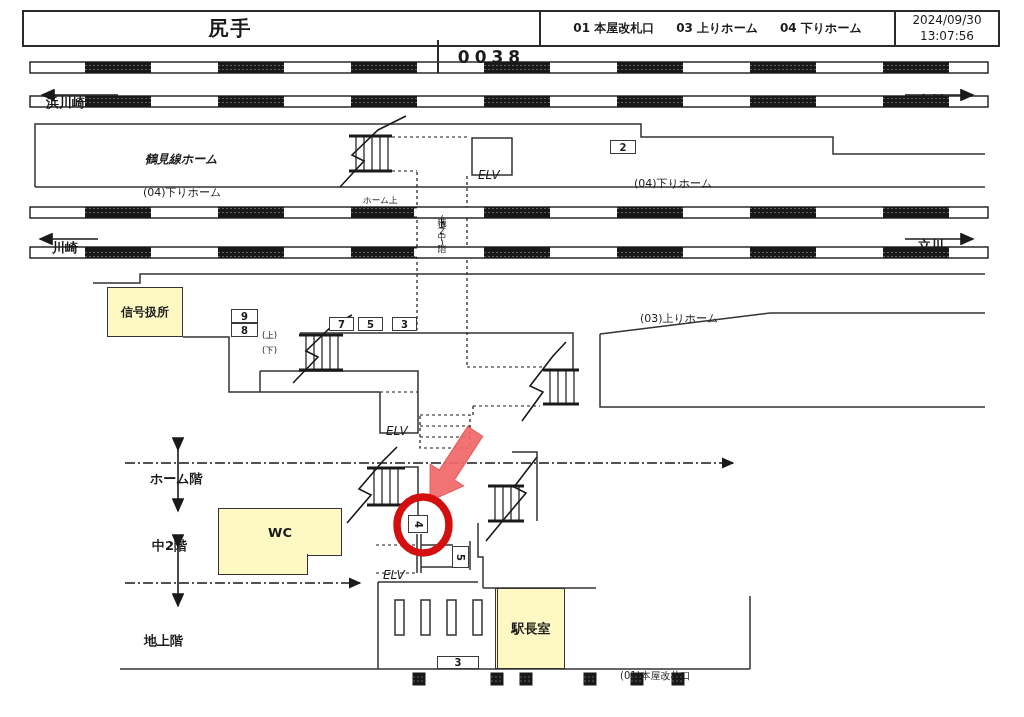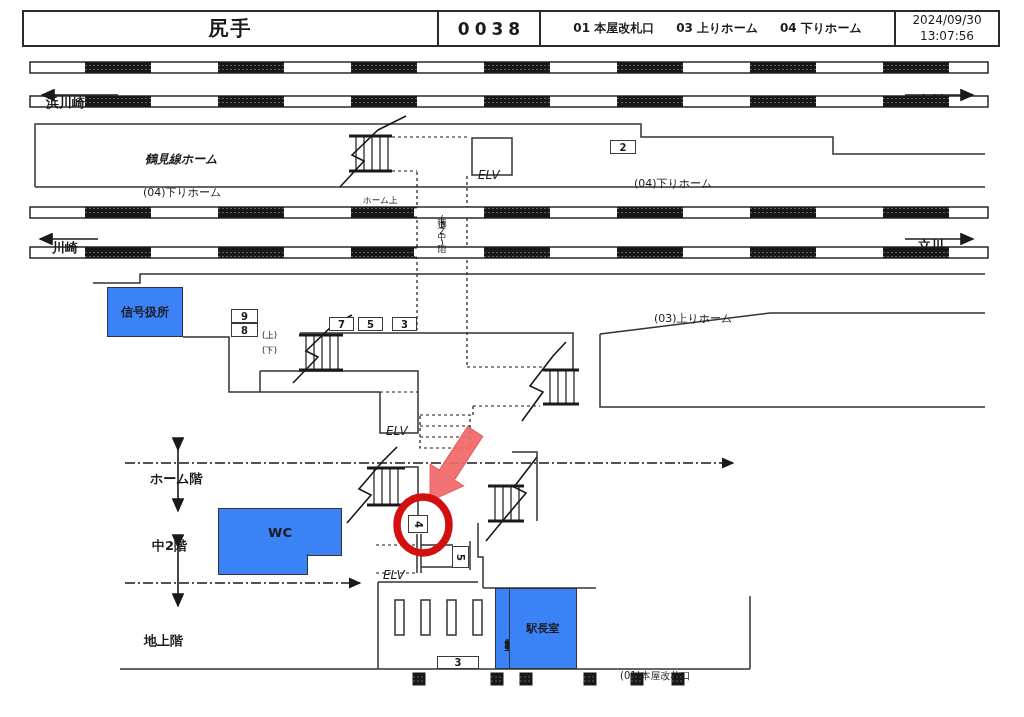--- a/index.html
+++ b/index.html
@@ -4,34 +4,34 @@
 <style>
   html,body{margin:0;padding:0;background:#ffffff;}
   #canvas{position:relative;width:1024px;height:717px;background:#fff;overflow:hidden;
           font-family:"DejaVu Sans","Liberation Sans",sans-serif;color:#1a1a1a;}
   svg{position:absolute;left:0;top:0;}
   
   #hdr{position:absolute;left:22px;top:10px;width:978px;height:37px;border:2px solid #2b2b2b;
        display:flex;background:#fff;box-sizing:border-box;}
   .hcell{display:flex;align-items:center;justify-content:center;box-sizing:border-box;height:100%;text-align:center;}
   #hdr .c1{width:413px;font-size:20px;font-weight:bold;letter-spacing:2px;}
-  #hdr .c2{width:102px;border-left:2px solid #2b2b2b;font-size:17px;font-weight:bold;letter-spacing:5px;padding-left:5px;}
+  #hdr .c2{width:102px;border-left:2px solid #2b2b2b;font-size:17px;font-weight:bold;letter-spacing:5px;padding-left:5px;margin-top:28px;}
   #hdr .c3{width:355px;border-left:2px solid #2b2b2b;font-size:12px;font-weight:bold;gap:22px;}
   #hdr .c4{flex:1;border-left:2px solid #2b2b2b;flex-direction:column;font-size:12px;line-height:1.3;}
   
   .lbl{position:absolute;white-space:nowrap;line-height:1.1;margin-top:20px;}
   .b{font-weight:bold;}
   .f13{font-size:13px;} .f12{font-size:12px;font-style:italic;} .f11{font-size:11px;} .f10{font-size:10px;} .f9{font-size:9px;} .f8{font-size:8.5px;}
   .vert{writing-mode:vertical-rl;text-orientation:upright;letter-spacing:1px;}
   
   .nbox{position:absolute;border:1.5px solid #3a3a3a;background:#fff;display:flex;align-items:center;
         justify-content:center;font-weight:bold;font-size:10px;box-sizing:border-box;}
   .rot90{transform:rotate(90deg);}
   
-  .obox{position:absolute;border:1.5px solid #333;background:#3b82f6;display:flex;align-items:center;
+  .obox{position:absolute;border:1.5px solid #333;background:#fef9c3;display:flex;align-items:center;
         justify-content:center;box-sizing:border-box;}
 </style>
 </head>
 <body>
 
 <div id="canvas">
 
   <svg width="1024" height="717" viewBox="0 0 1024 717">
     <defs>
       <pattern id="trk" width="133" height="11" patternUnits="userSpaceOnUse" x="30" y="62">
@@ -202,34 +202,34 @@
   <div class="lbl f9 vert" style="left:436px;top:191px;height:80px;">地下道(中2階)</div>
 
   <div class="obox b" style="left:107px;top:287px;width:76px;height:50px;font-size:12px;">信号扱所</div>
   <div class="nbox" style="left:231px;top:309px;width:27px;height:14px;">9</div>
   <div class="lbl f8" style="left:262px;top:311px;">(上)</div>
   <div class="nbox" style="left:231px;top:323px;width:27px;height:14px;">8</div>
   <div class="lbl f8" style="left:262px;top:326px;">(下)</div>
   <div class="nbox" style="left:329px;top:317px;width:25px;height:14px;">7</div>
   <div class="nbox" style="left:358px;top:317px;width:25px;height:14px;">5</div>
   <div class="nbox" style="left:392px;top:317px;width:25px;height:14px;">3</div>
-  <div class="lbl f11" style="left:654px;top:293px;">(03)上りホーム</div>
+  <div class="lbl f11" style="left:640px;top:293px;">(03)上りホーム</div>
   <div class="lbl f12" style="left:386px;top:405px;">ELV</div>
 
   <div class="lbl f13 b" style="left:150px;top:452px;">ホーム階</div>
   <div class="lbl f13 b" style="left:152px;top:519px;">中2階</div>
   <div class="lbl f13 b" style="left:144px;top:614px;">地上階</div>
 
   <div class="obox b" style="left:218px;top:508px;width:124px;height:48px;font-size:13px;">WC</div>
   <div class="obox" style="left:218px;top:554px;width:90px;height:21px;border-top:none;"></div>
   <div class="lbl f12" style="left:383px;top:549px;">ELV</div>
   <div class="nbox" style="left:408px;top:515px;width:20px;height:18px;">
     <span class="rot90">4</span>
   </div>
   <div class="nbox" style="left:452px;top:546px;width:17px;height:22px;">
     <span class="rot90">5</span>
   </div>
   <div class="obox b vert" style="left:495px;top:588px;width:30px;height:81px;font-size:12px;">出札室</div>
-  <div class="obox b" style="left:509px;top:588px;width:68px;height:81px;font-size:11px;">駅長室</div>
+  <div class="obox b" style="left:497px;top:588px;width:68px;height:81px;font-size:13px;">駅長室</div>
   <div class="nbox" style="left:437px;top:656px;width:42px;height:13px;">3</div>
   <div class="lbl f10" style="left:620px;top:650px;">(01)本屋改札口</div>
 
 </div>
 
 </body></html>

